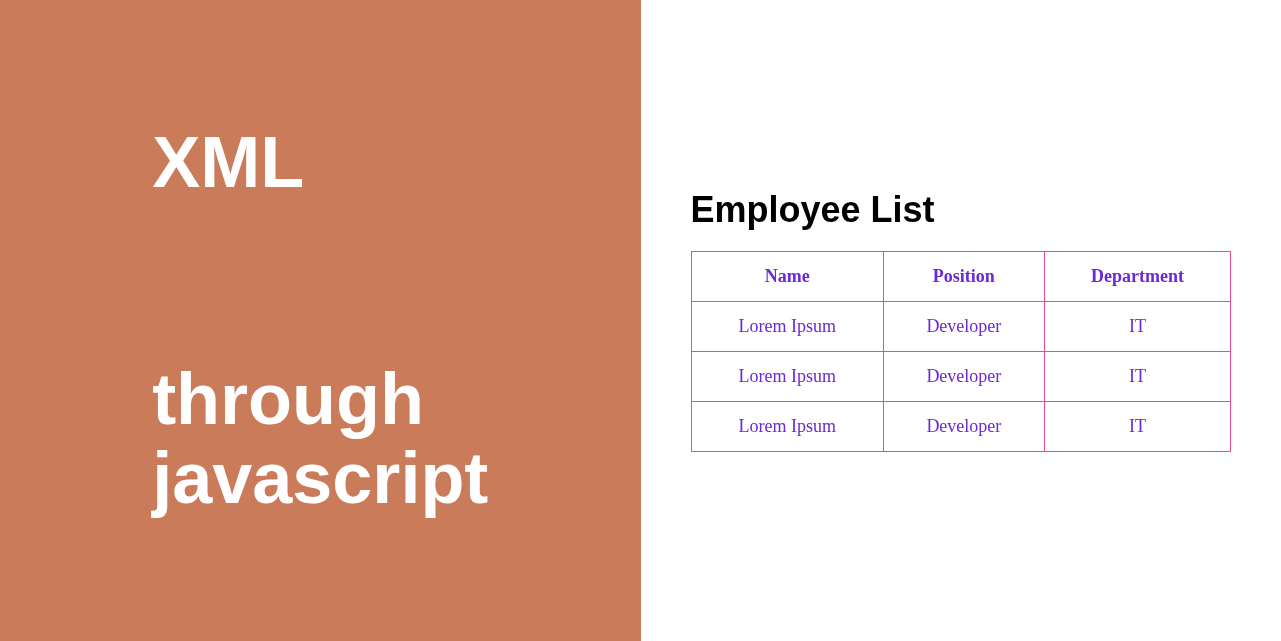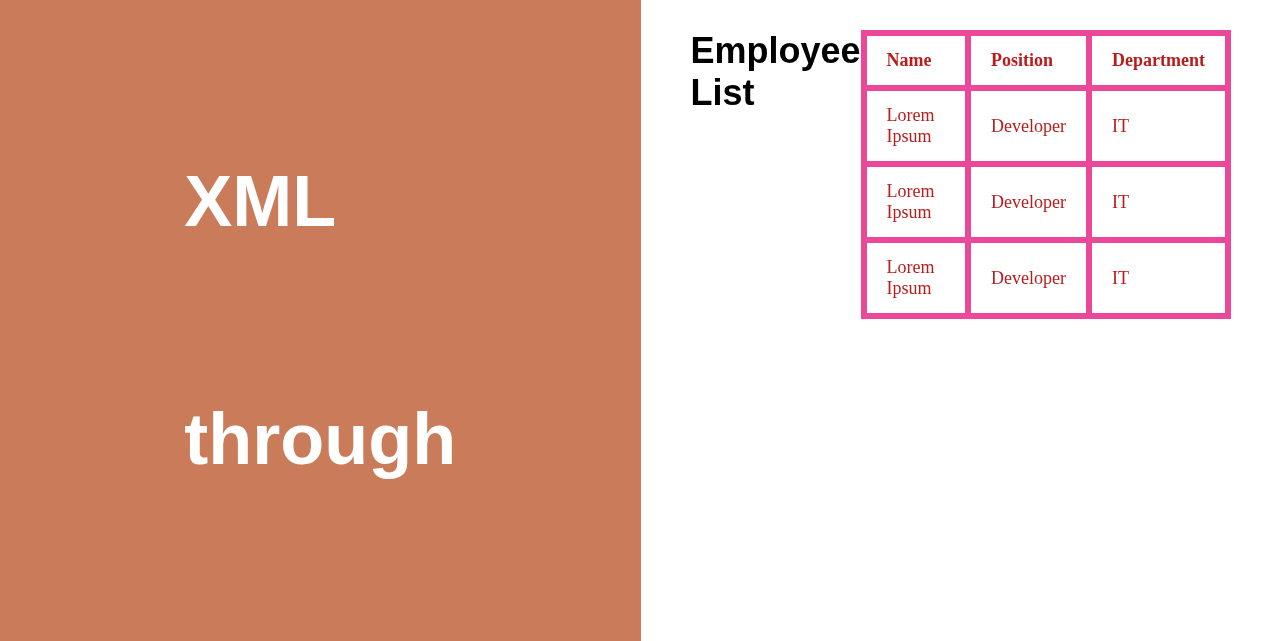--- a/index.html
+++ b/index.html
@@ -32,20 +32,21 @@
       font-weight: 900;
       line-height: 1.1;
       font-family: Arial, sans-serif;
     }
 
     .right-panel {
       background-color: #ffffff;
       width: 50%;
       height: 100%;
       display: flex;
+      flex-direction: column;
       align-items: flex-start;
       justify-content: center;
       padding: 30px 50px;
     }
 
     .table-title {
       font-size: 36px;
       font-weight: 900;
       font-family: Arial, sans-serif;
       margin-bottom: 20px;
@@ -53,44 +54,45 @@
     }
 
     .employee-table {
       border-collapse: collapse;
       width: 100%;
       font-size: 18px;
     }
 
     .employee-table th,
     .employee-table td {
-      border: 6px solid #ec4899;
+      border: 1px solid #ec4899;
       padding: 14px 20px;
-      text-align: left;
-      color: #b91c1c;
+      text-align: center;
+      color: #6d28d9;
     }
 
     .employee-table th {
       font-weight: bold;
       background-color: #fff;
     }
 
     .employee-table td {
       font-weight: normal;
     }
   </style>
 </head>
 <body>
 
 <div class="left-panel">
   <div class="left-title">
     <span>XML</span><br>
     <br>
     <br>
     <span>through</span><br>
+    <span>javascript</span>
   </div>
 </div>
 
 <div class="right-panel">
   <div class="table-title">Employee List</div>
   <table class="employee-table">
     <thead>
       <tr>
         <th>Name</th>
         <th>Position</th>

